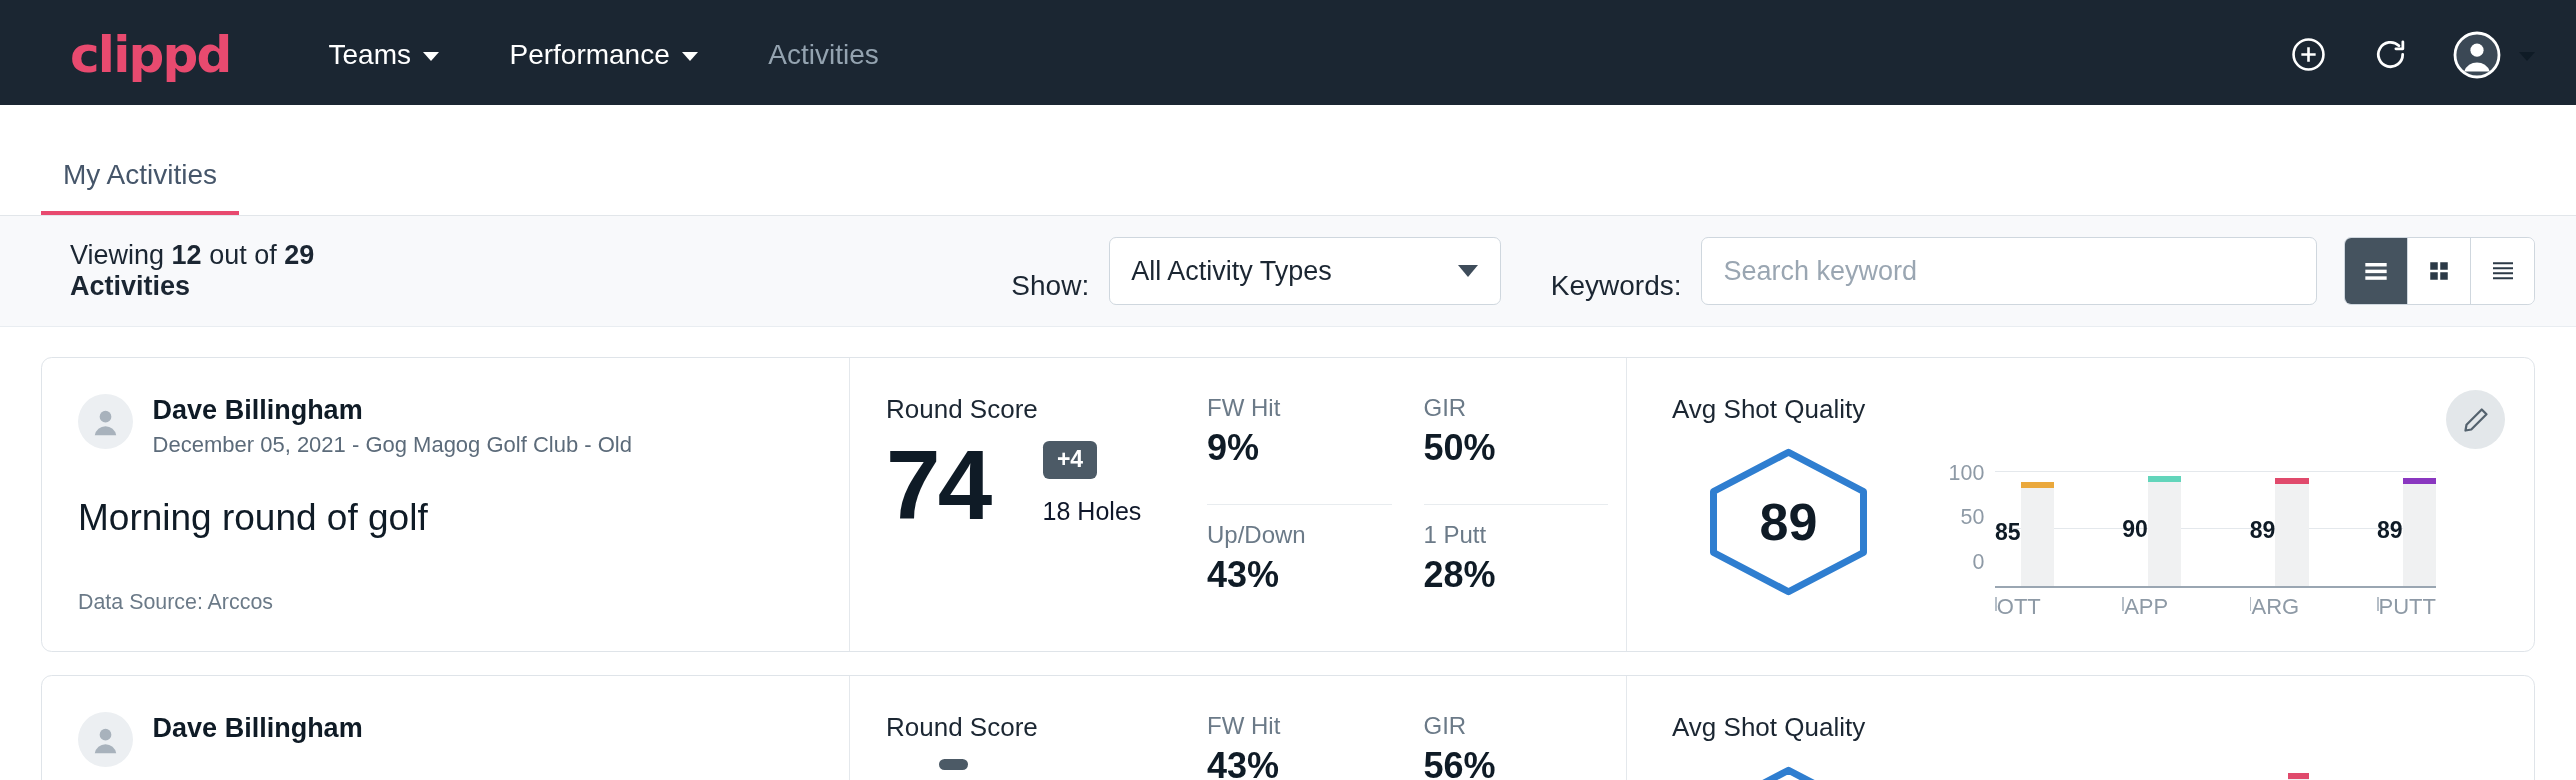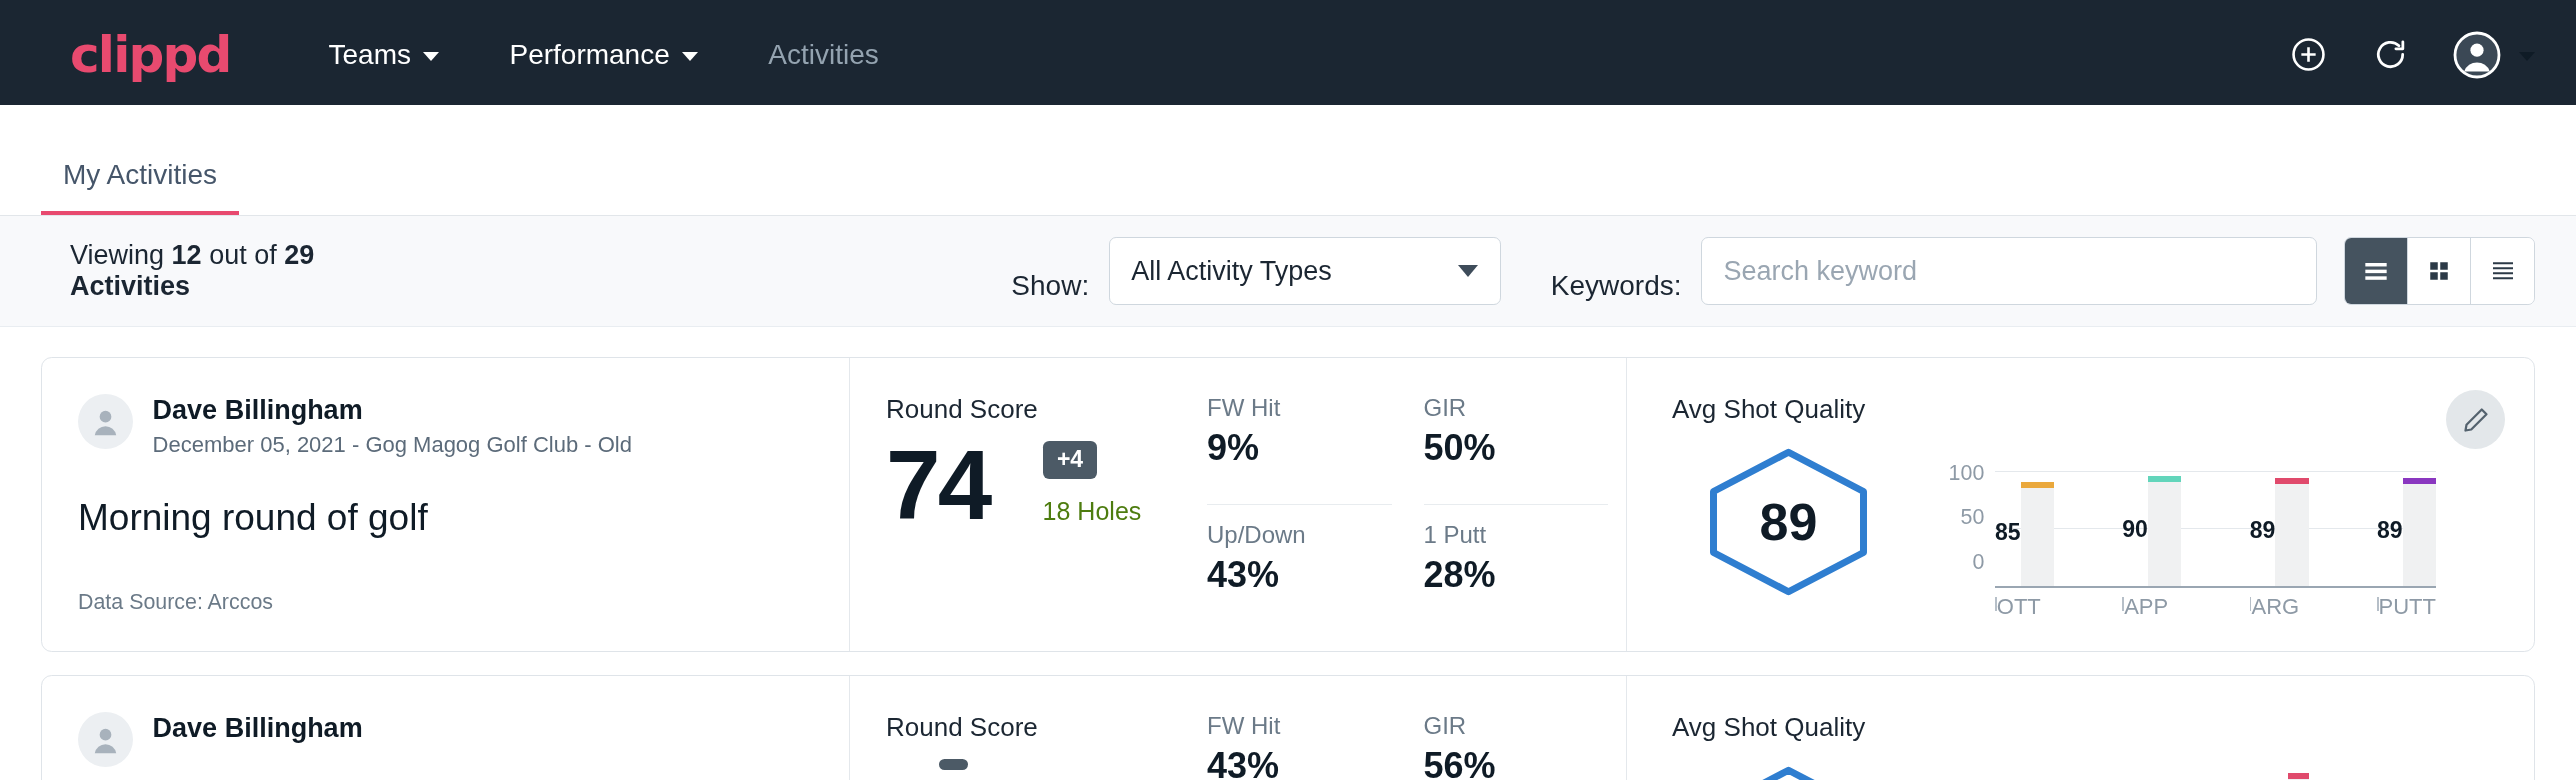--- a/index.html
+++ b/index.html
@@ -205,21 +205,21 @@
   .score-side { display: flex; flex-direction: column; justify-content: space-between; align-self: stretch; margin-left: 9px; padding-bottom: 3.6px; }
   .score-badge {
     background: #4c5a66;
     color: #ffffff;
     font-size: 23px;
     font-weight: bold;
     border-radius: 6.2px;
     padding: 5.4px 14.3px;
     align-self: flex-start;
   }
-  .score-holes { font-size: 25px; color: #4d7c0f; margin-top: auto; }
+  .score-holes { font-size: 25px; color: #0f172a; margin-top: auto; }
 
   .col-stats {
     width: 420px;
     padding-right: 18px;
     border-right: 0.9px solid #e4e8ec;
     display: grid;
     grid-template-columns: 1fr 1fr;
     grid-template-rows: 1fr 1fr;
     column-gap: 32px;
   }

